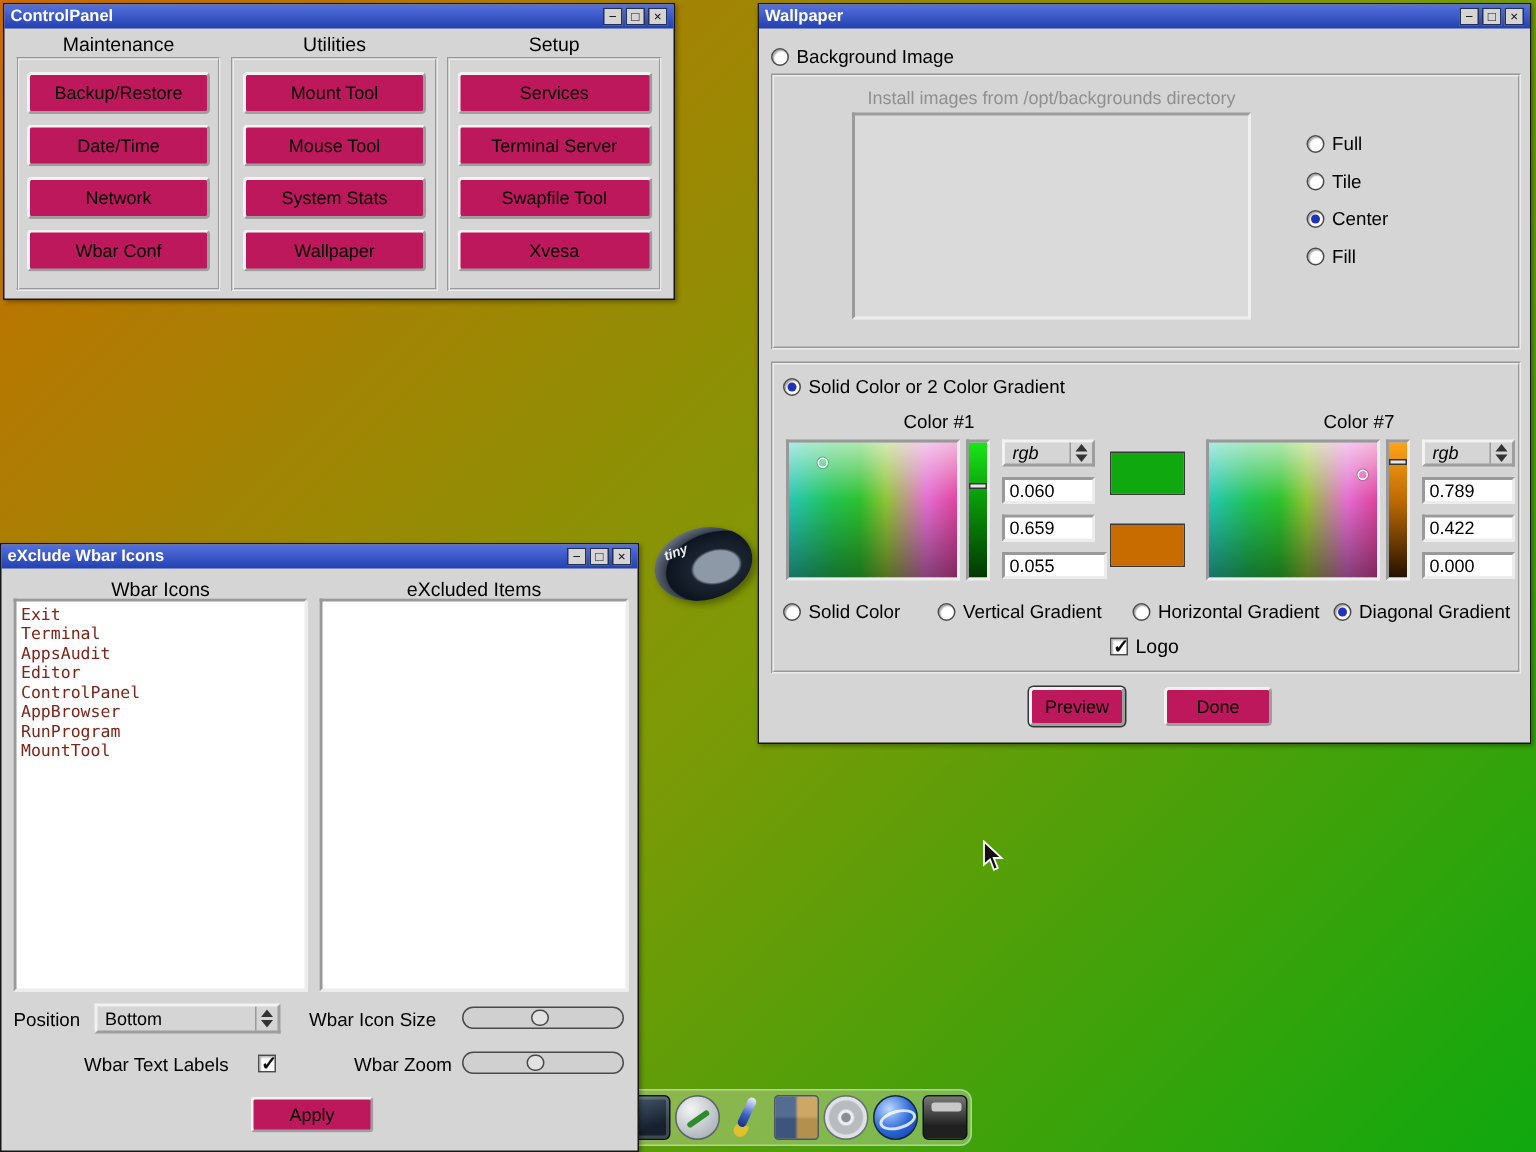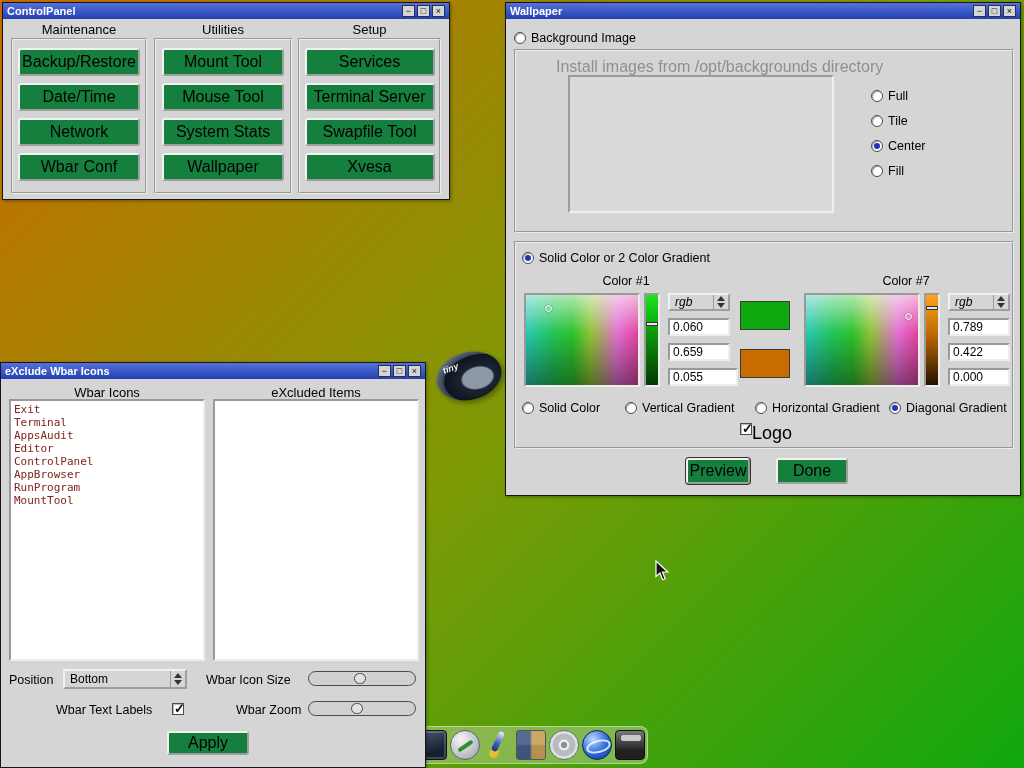--- a/index.html
+++ b/index.html
@@ -9,49 +9,49 @@
     font-family:"Liberation Sans",sans-serif;
     background:linear-gradient(135deg,#c96c00 0%,#7e9a06 52%,#0fa80e 100%);
     color:#000;
   }
   
   .window{position:absolute;background:#d5d5d5;border:1px solid #161616;box-shadow:1px 1px 3px rgba(0,0,0,.35)}
   .titlebar{height:16px;background:linear-gradient(#5571dc,#2340b2);display:flex;align-items:center;padding:0 4px;gap:2px}
   .titlebar .title{flex:1;color:#fff;font-size:11px;font-weight:bold;line-height:15px;white-space:nowrap;overflow:hidden}
   .tbtn{width:13px;height:12px;background:#d5d5d5;border:1px solid #26304f;font-size:9px;line-height:10px;text-align:center;color:#111;cursor:default}
   
-  .btn{background:#15803d;border:2px outset #f2f2f2;border-radius:3px;font-size:16px;font-family:"Liberation Sans",sans-serif;color:#000;display:flex;align-items:center;justify-content:center;cursor:default;white-space:nowrap}
+  .btn{background:#be185d;border:2px outset #f2f2f2;border-radius:3px;font-size:12px;font-family:"Liberation Sans",sans-serif;color:#000;display:flex;align-items:center;justify-content:center;cursor:default;white-space:nowrap}
   .btn.abs{position:absolute}
   .btn.focus{box-shadow:0 0 0 1px #333}
   .frame{position:absolute;border:2px groove #ececec}
   .label{position:absolute;font-size:12.5px;white-space:nowrap}
   .radio{position:absolute;display:flex;align-items:center;gap:5px;font-size:12.5px;white-space:nowrap}
   .rb{width:12px;height:12px;min-width:12px;border-radius:50%;background:#fff;border:1px solid #4a4a4a;box-shadow:inset 1px 1px 1px rgba(0,0,0,.35);position:relative}
   .rb.on::after{content:"";position:absolute;left:2px;top:2px;width:6px;height:6px;border-radius:50%;background:#2233bb}
-  .check{position:absolute;display:flex;font-size:18px;white-space:nowrap}
+  .check{position:absolute;display:flex;align-items:center;gap:5px;font-size:13px;white-space:nowrap}
   .cb{width:12px;height:12px;min-width:12px;background:#fff;border:1px solid #4a4a4a;box-shadow:inset 1px 1px 1px rgba(0,0,0,.3);position:relative}
   .cb.on::after{content:"\2713";position:absolute;left:1px;top:-3px;font-size:13px;font-weight:bold;color:#101010}
   .choice{position:absolute;background:#d5d5d5;border:2px outset #f2f2f2;display:flex;align-items:center;padding-left:5px;font-size:12px}
   .choice .ctext{flex:1;white-space:nowrap;overflow:hidden}
   .choice .ctext.it{font-style:italic}
   .choice .arrows{width:15px;align-self:stretch;border-left:1px solid #9a9a9a;display:flex;flex-direction:column;align-items:center;justify-content:center;gap:2px}
   .tri-up{width:0;height:0;border-left:4px solid transparent;border-right:4px solid transparent;border-bottom:5px solid #333}
   .tri-dn{width:0;height:0;border-left:4px solid transparent;border-right:4px solid transparent;border-top:5px solid #333}
   .valbox{position:absolute;background:#fff;border:2px inset #ededed;font-size:12px;line-height:14px;padding:0 3px;overflow:hidden}
   .hslider{position:absolute;border:1px solid #4a4a4a;border-radius:8px;background:#d0d0d0}
   .hthumb{position:absolute;top:1px;width:12px;height:11px;background:#e2e2e2;border:1px solid #4a4a4a;border-radius:6px}
   
   #cp-win{left:2px;top:2px;width:448px;height:198px}
   .cp-header{position:absolute;top:19px;font-size:13px;text-align:center}
   .cp-frame{position:absolute;top:35px;height:156px;border:2px groove #ececec;display:flex;flex-direction:column;align-items:center;padding-top:8px;gap:7px}
   .cp-frame .btn{width:122px;height:28px}
   .cp-frame.c3 .btn{width:130px}
   
   #wp-win{left:505px;top:2px;width:516px;height:494px}
-  .hint{position:absolute;font-size:16px;color:#8f8f8f;text-align:center;white-space:nowrap}
+  .hint{position:absolute;font-size:12px;color:#8f8f8f;text-align:center;white-space:nowrap}
   .imglist{position:absolute;background:#dadada;border:2px inset #efefef}
   .grouplabel{position:absolute;font-size:12.5px;text-align:center}
   .colorsq{position:absolute;border:2px inset #ededed;
     background:
       linear-gradient(to bottom,rgba(255,255,255,.62),rgba(255,255,255,0) 42%,rgba(0,0,0,.42) 100%),
       linear-gradient(to right,#27c8b4 0%,#22c455 25%,#2ec22e 42%,#92c437 58%,#e46ed2 82%,#e0449e 100%);}
   .marker{position:absolute;width:7px;height:7px;border:1px solid #fff;border-radius:50%;box-shadow:0 0 1px #000}
   .vslider{position:absolute;border:2px inset #ededed}
   .vslider.green{background:linear-gradient(#19e619,#0a9c0a 40%,#023802)}
   .vslider.orange{background:linear-gradient(#ffa317,#b96703 45%,#241100)}

